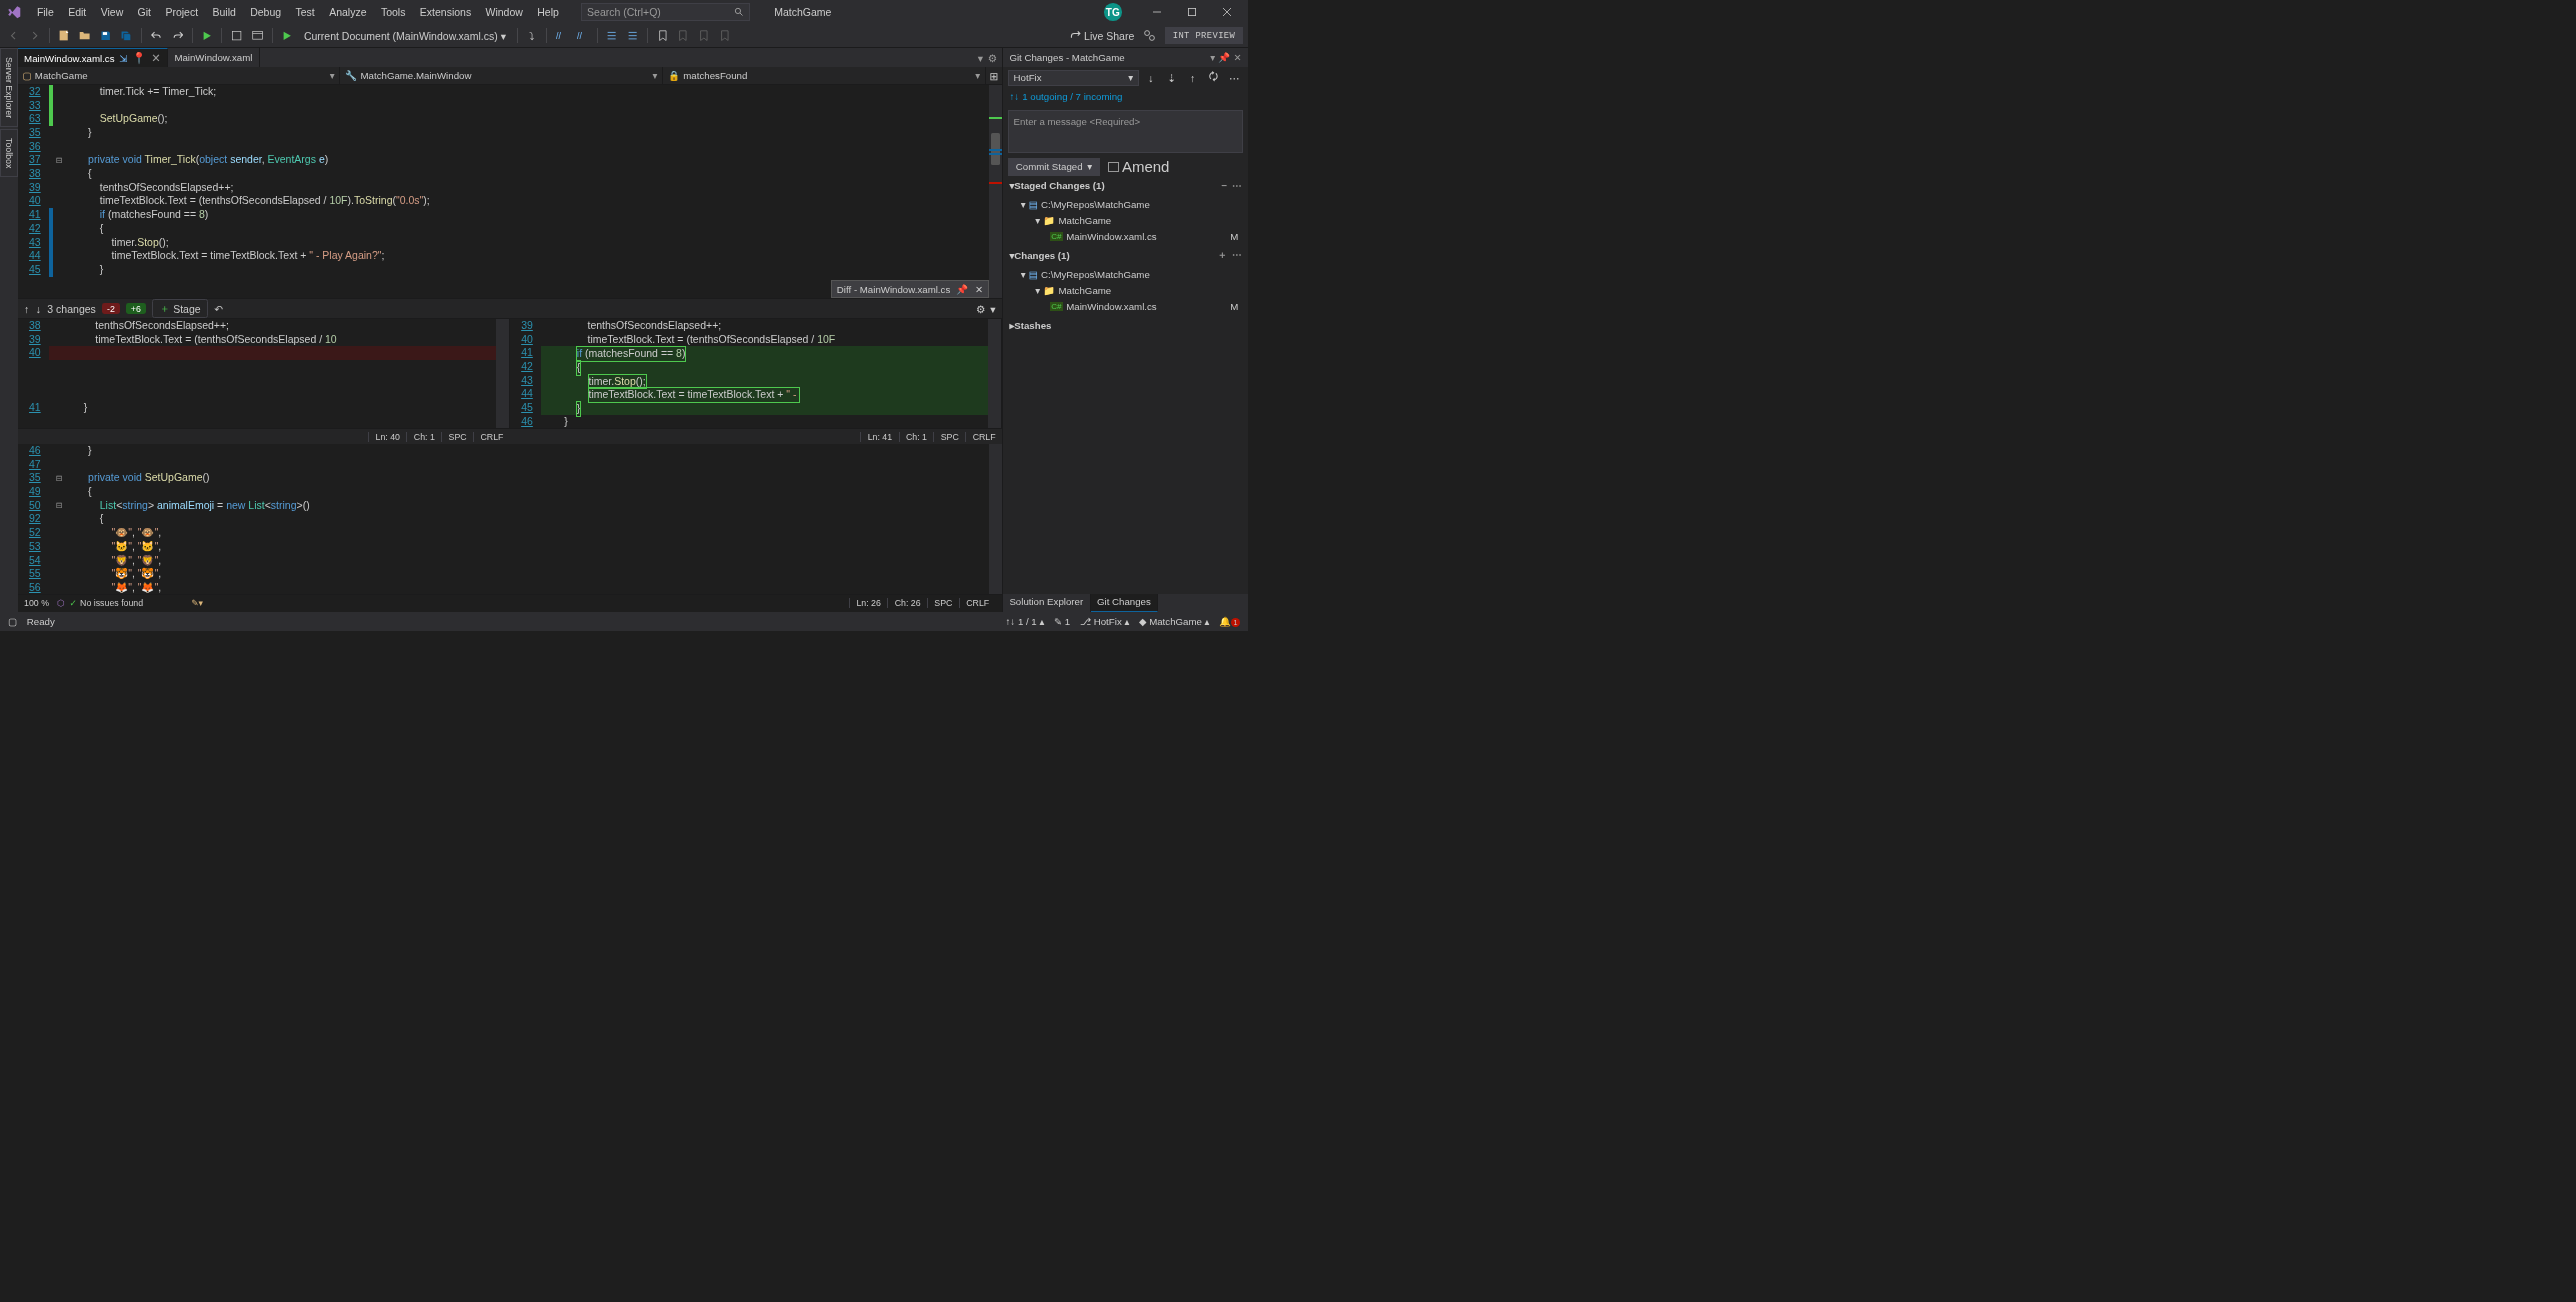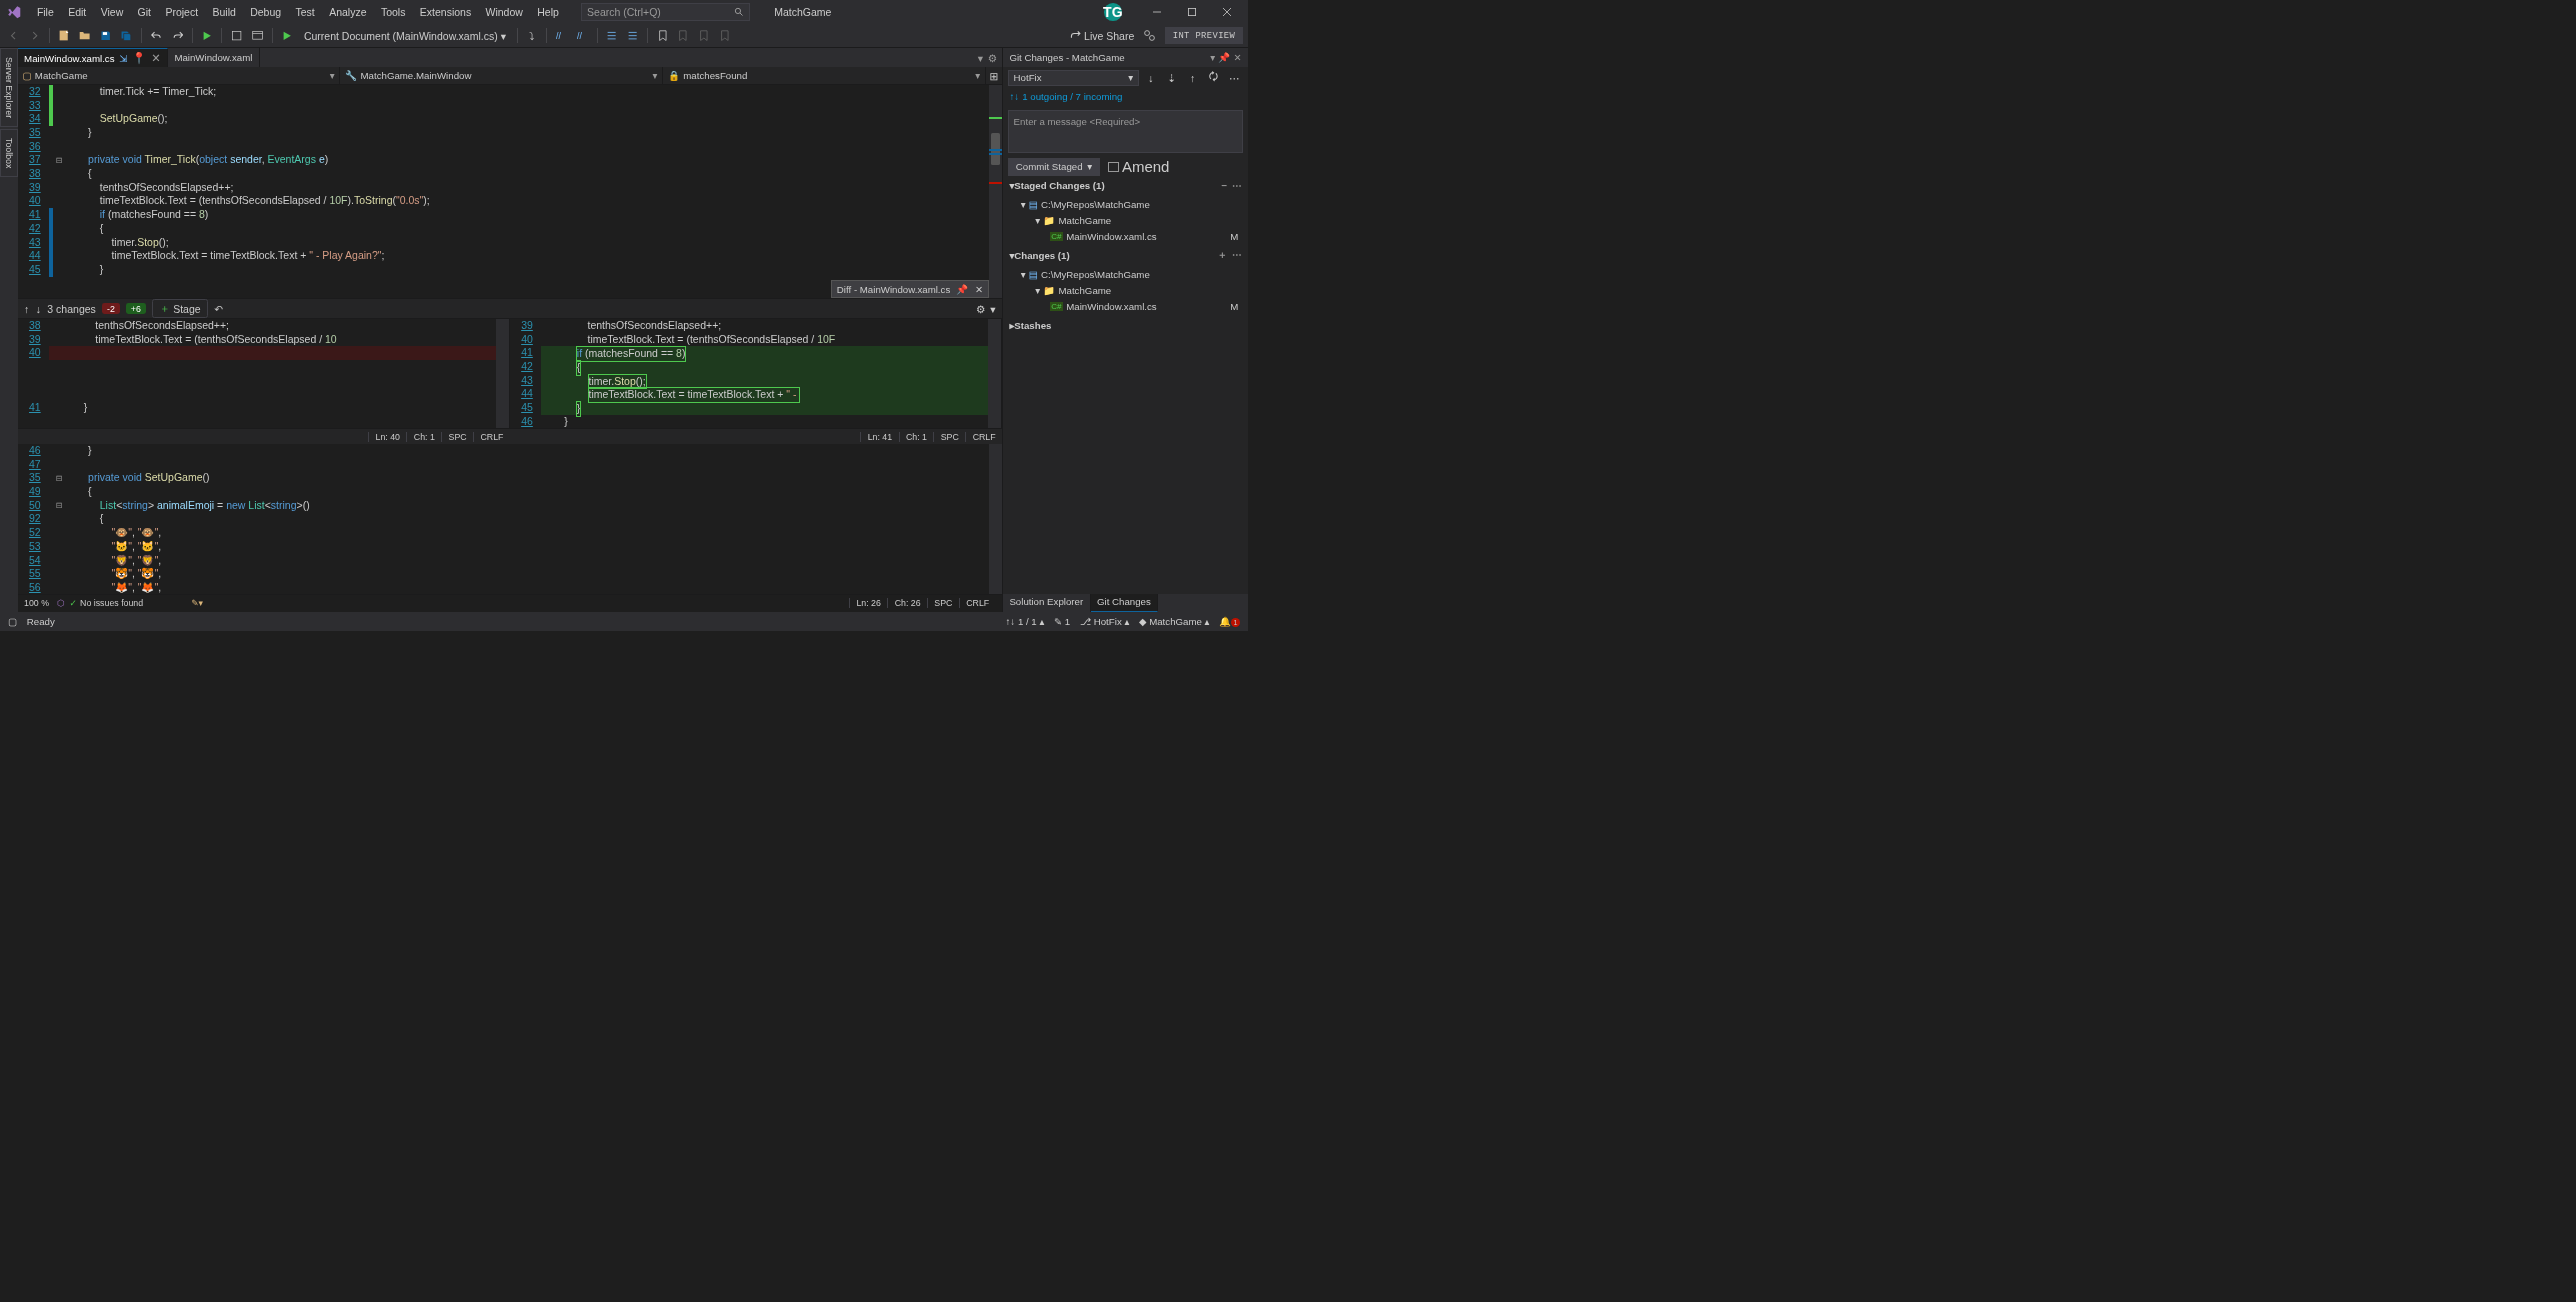--- a/index.html
+++ b/index.html
@@ -5,21 +5,21 @@
 * { margin:0; padding:0; box-sizing:border-box; font-family:"Segoe UI",Arial,sans-serif; }
 body { background:#1e1e1e; color:#ccc; font-size:10.5px; overflow:hidden; width:1248px; height:631px; display:flex; flex-direction:column; }
 .titlebar { height:24px; background:#2d2d30; display:flex; align-items:center; padding:0 4.8px; }
 .vs-logo { width:19.3px; height:19.3px; display:flex; align-items:center; justify-content:center; }
 .menus { display:flex; gap:1.6px; margin-left:6.4px; }
 .menu-item { padding:3.2px 6.4px; color:#ccc; cursor:pointer; }
 .search-box { margin-left:16px; background:#333337; border:0.8px solid #3f3f46; width:169px; height:17.7px; display:flex; align-items:center; padding:0 4.8px; color:#999; }
 .search-box .sicon { margin-left:auto; }
 .sln-name { margin-left:24px; color:#ccc; }
 .title-right { margin-left:auto; display:flex; align-items:center; gap:3.2px; }
-.avatar { width:17.7px; height:17.7px; border-radius:50%; background:#0d9488; color:#fff; display:flex; align-items:center; justify-content:center; font-size:14px; font-weight:bold; margin-right:16px; }
+.avatar { width:17.7px; height:17.7px; border-radius:50%; background:#0d9488; color:#fff; display:flex; align-items:center; justify-content:center; font-size:10px; font-weight:bold; margin-right:16px; }
 .winbtn { width:32px; height:24px; display:flex; align-items:center; justify-content:center; color:#ccc; }
 .toolbar { height:24px; background:#2d2d30; border-bottom:0.8px solid #1b1b1c; display:flex; align-items:center; padding:0 4.8px; gap:3.2px; }
 .tb-btn { width:17.7px; height:17.7px; display:flex; align-items:center; justify-content:center; color:#ccc; }
 .tb-sep { width:0.8px; height:14.5px; background:#46464a; margin:0 2.4px; }
 .tb-play { color:#4ec94e; }
 .tb-doc { color:#ccc; padding:0 4.8px; display:flex; align-items:center; gap:3.2px; }
 .tb-right { margin-left:auto; display:flex; align-items:center; gap:6.4px; }
 .int-preview { background:#3f3f46; padding:3.2px 8px; color:#ccc; font-size:8.8px; letter-spacing:0.4px;font-family:Liberation Mono, monospace; }
 .main-row { flex:1; display:flex; min-height:0; }
 .side-tabs { width:17.7px; background:#2d2d30; display:flex; flex-direction:column; }
@@ -334,21 +334,21 @@
         </div>
       <div style="width:16px;display:flex;align-items:center;justify-content:center">⊞</div>
     </div>
 
     <div class="code-area">
 
       <div class="code-block" style="flex:1;position:relative">
         <div class="gutter" id="gut-top">
             <div class="gutter-line">32</div>
             <div class="gutter-line">33</div>
-            <div class="gutter-line">34</div>
+            <div class="gutter-line">63</div>
             <div class="gutter-line">35</div>
             <div class="gutter-line">36</div>
             <div class="gutter-line">37</div>
             <div class="gutter-line">38</div>
             <div class="gutter-line">39</div>
             <div class="gutter-line">40</div>
             <div class="gutter-line">41</div>
             <div class="gutter-line">42</div>
             <div class="gutter-line">43</div>
             <div class="gutter-line">44</div>

